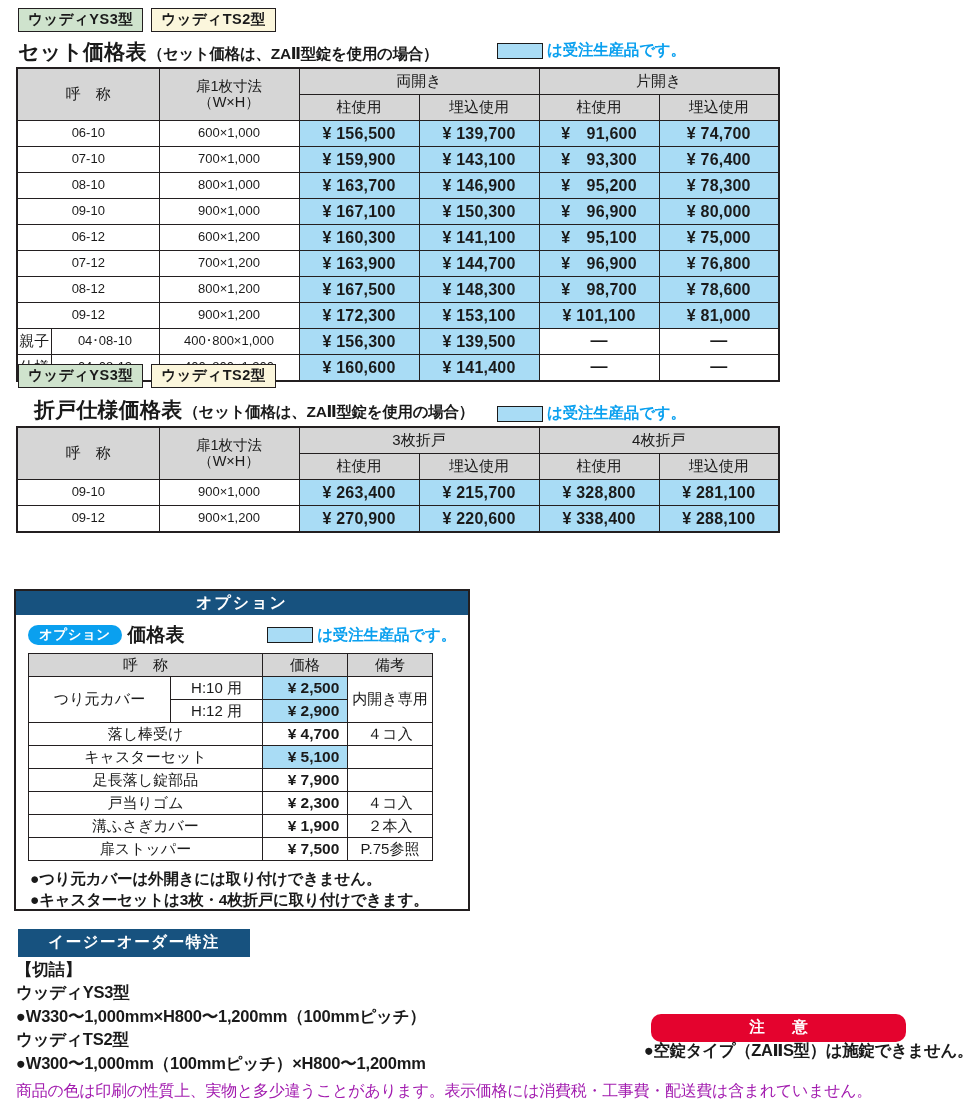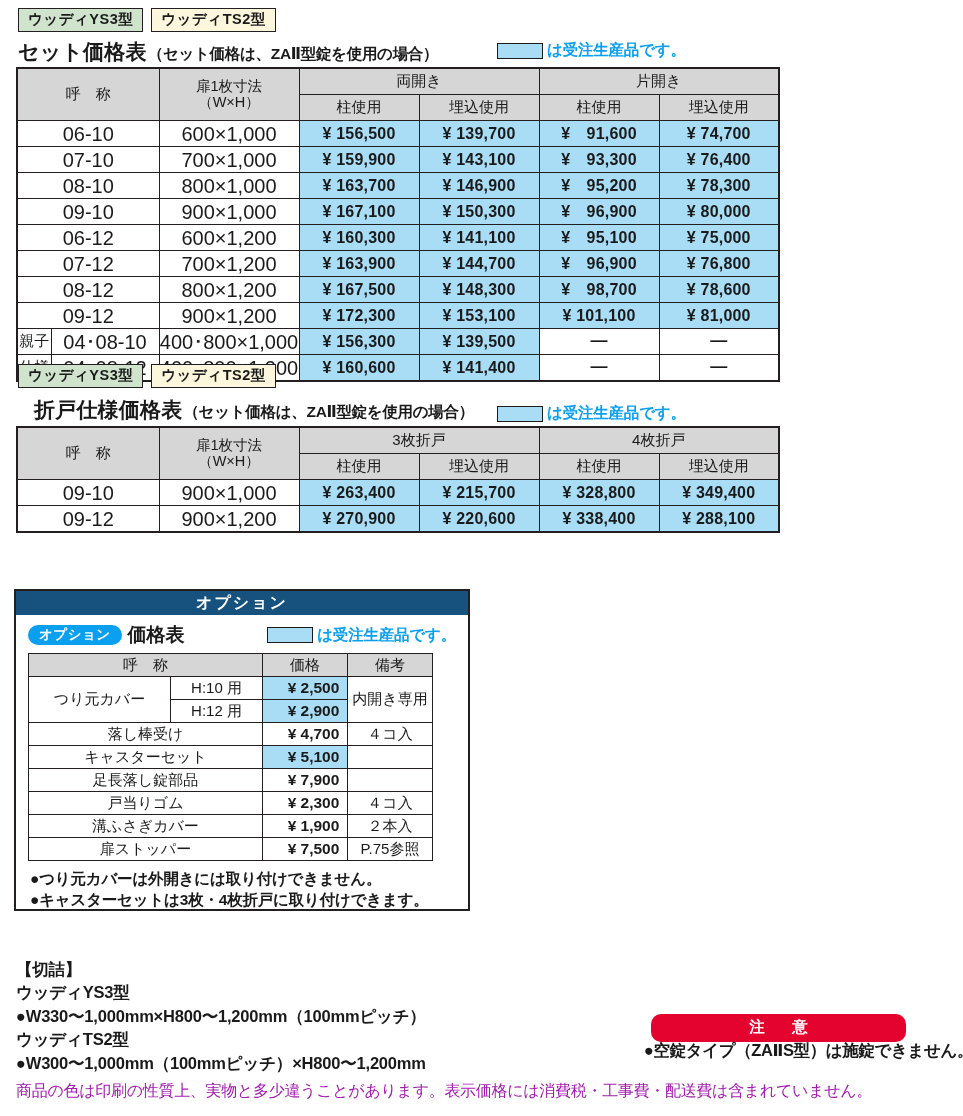--- a/index.html
+++ b/index.html
@@ -94,21 +94,21 @@
     font-size: 15px;
     font-weight: normal;
   }
   table.price thead th.dim2 { line-height: 1.08; font-size: 14.5px; }
   table.price td.money {
     background: #a9dcf5;
     font-weight: bold;
     font-size: 16px;
     letter-spacing: .2px;
   }
-  table.price td.plain { background: #fff; font-size: 20px; }
+  table.price td.plain { background: #fff; font-size: 13px; }
   table.price td.dash { background: #fff; font-size: 17px; font-weight: bold; }
   table.price td.oyako {
     background: #fff;
     font-size: 15px;
     width: 34px;
     letter-spacing: 0;
   }
   .outer-thick { border: 2px solid #231f20; }
 
   
@@ -399,21 +399,21 @@
         <th>埋込使用</th>
       </tr>
     </thead>
     <tbody>
       <tr>
         <td class="plain">09-10</td>
         <td class="plain">900×1,000</td>
         <td class="money">¥ 263,400</td>
         <td class="money">¥ 215,700</td>
         <td class="money">¥ 328,800</td>
-        <td class="money">¥ 349,400</td>
+        <td class="money">¥ 281,100</td>
       </tr>
       <tr>
         <td class="plain">09-12</td>
         <td class="plain">900×1,200</td>
         <td class="money">¥ 270,900</td>
         <td class="money">¥ 220,600</td>
         <td class="money">¥ 338,400</td>
         <td class="money">¥ 288,100</td>
       </tr>
     </tbody>
@@ -491,20 +491,21 @@
         </tr>
       </tbody>
     </table>
 
     <div class="opt-notes">
       <div>●つり元カバーは外開きには取り付けできません。</div>
       <div>●キャスターセットは3枚・4枚折戸に取り付けできます。</div>
     </div>
   </div>
 
+  <div class="eo-bar" style="left:18px; top:929px; width:232px;">イージーオーダー特注</div>
 
   <div class="eo-body" style="left:16px; top:958px;">
     <div>【切詰】</div>
     <div>ウッディYS3型</div>
     <div>●W330〜1,000mm×H800〜1,200mm（100mmピッチ）</div>
     <div>ウッディTS2型</div>
     <div>●W300〜1,000mm（100mmピッチ）×H800〜1,200mm</div>
   </div>
 
   <div class="caution-bar" style="left:651px; top:1014px; width:255px;border-radius:10px;">注　意</div>

